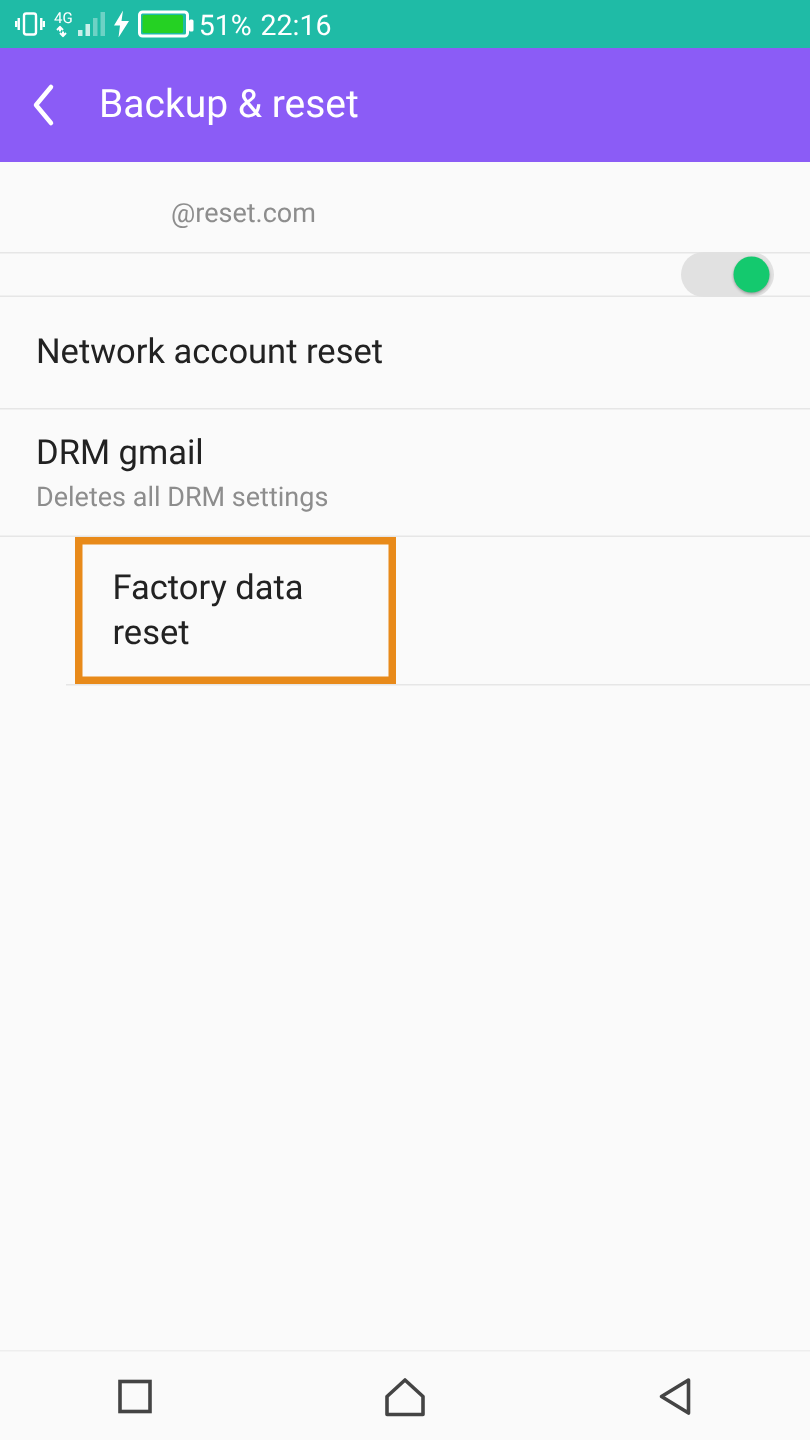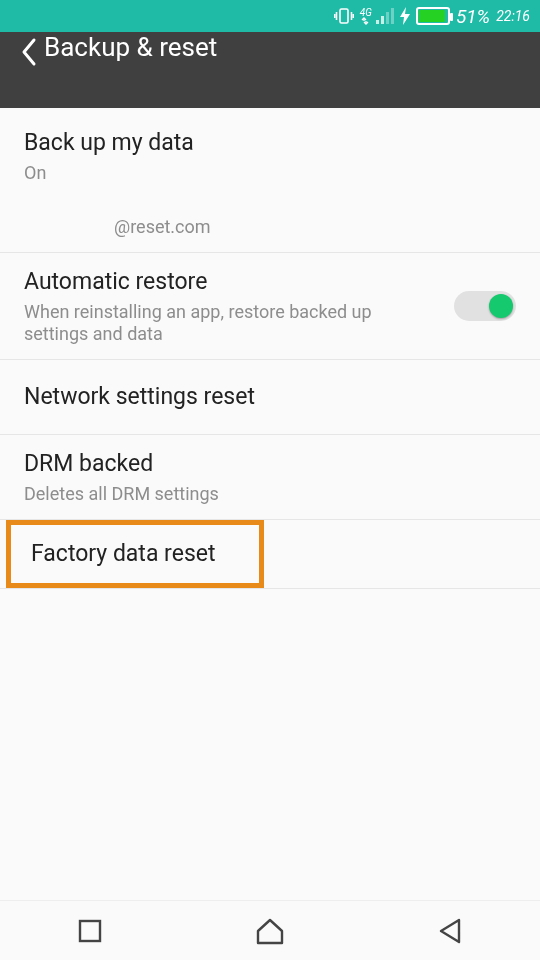--- a/index.html
+++ b/index.html
@@ -5,45 +5,45 @@
   * { box-sizing: border-box; margin: 0; padding: 0; }
   html, body { width: 540px; height: 960px; font-family: -apple-system, Roboto, "Helvetica Neue", Arial, sans-serif; background: #fafafa; }
   .screen { width: 540px; height: 960px; display: flex; flex-direction: column; background: #fafafa; position: relative; }
 
   
   .status-bar {
     height: 32px;
     background: #1fbba6;
     display: flex;
     align-items: center;
-    justify-content: flex-end;
     padding: 0 10px;
     color: #fff;
     font-size: 18px;
     gap: 8px;
-    font-style: italic;
   }
   .status-icons { display: flex; align-items: center; gap: 6px; }
   .vib-icon svg, .sig-icon svg, .bolt-icon svg { display:block; }
   .sig-label { font-size: 11px; line-height: 10px; display:flex; flex-direction:column; align-items:center; justify-content:center; margin-right:-2px; }
   .battery {
     width: 34px; height: 18px; border: 2px solid #fff; border-radius: 3px; position: relative; display:flex; align-items:center;
   }
   .battery::after { content:""; position:absolute; right:-5px; top:4px; width:3px; height:8px; background:#fff; border-radius:1px; }
   .battery-fill { height: 12px; width: 88%; background: #25d123; margin-left:1px; border-radius:1px; }
   .battery-pct { font-size: 19px; }
-  .clock { font-size: 14px; }
+  .clock { font-size: 19px; }
 
   
   .app-bar {
     height: 76px;
-    background: #404040;
+    background: #8b5cf6;
     display: flex;
+    align-items: center;
     padding: 0 14px;
     color: #fff;
+    gap: 22px;
   }
   .back-btn { width: 30px; height: 40px; display:flex; align-items:center; justify-content:center; }
   .back-btn svg { display:block; }
   .app-title { font-size: 26px; font-weight: 400; }
 
   
   .content { flex: 1; padding: 6px 0 0 0; overflow: hidden; }
   .row {
     padding: 14px 24px 14px 24px;
     border-bottom: 1px solid #e6e6e6;
@@ -64,21 +64,21 @@
     position:absolute; right:3px; box-shadow: 0 1px 2px rgba(0,0,0,.3);
   }
 
   .highlight {
     border: 5px solid #e88a1a;
     padding: 14px 20px;
     margin-left: 6px;
     margin-right: 276px;
     border-bottom: 5px solid #e88a1a;
   }
-  .highlight-wrap { border-bottom: 1px solid #e6e6e6; padding-bottom:0; }
+  .highlight-wrap { border-bottom: 1px solid #e6e6e6; padding-bottom:0;margin-left:44px; }
 
   
   .nav-bar {
     height: 60px;
     background: #fafafa;
     border-top: 1px solid #eee;
     display:flex; align-items:center; justify-content: space-around;
   }
   .nav-btn { width: 120px; height:50px; display:flex; align-items:center; justify-content:center; }
   .nav-btn svg { display:block; }
@@ -139,45 +139,37 @@
     <div class="back-btn">
       <svg width="18" height="30" viewBox="0 0 18 30">
           <path d="M14 3 L4 15 L14 27" stroke="#fff" stroke-width="3" fill="none" stroke-linecap="round" stroke-linejoin="round"></path>
         </svg>
     </div>
     <div class="app-title">Backup &amp; reset</div>
   </div>
 
   <div class="content">
 
-    <div class="row no-divider">
-      <div class="row-title">Back up my data</div>
-      <div class="row-sub">On</div>
-    </div>
 
     <div class="row">
       <div class="row-sub" style="padding-left:90px;">@reset.com</div>
     </div>
 
     <div class="row toggle">
-      <div class="row-text">
-        <div class="row-title">Automatic restore</div>
-        <div class="row-sub">When reinstalling an app, restore backed up settings and data</div>
-      </div>
       <div class="toggle-switch">
         <div class="toggle-knob"></div>
       </div>
     </div>
 
     <div class="row" style="padding-top:22px;padding-bottom:22px;">
-      <div class="row-title">Network settings reset</div>
+      <div class="row-title">Network account reset</div>
     </div>
 
     <div class="row">
-      <div class="row-title">DRM backed</div>
+      <div class="row-title">DRM gmail</div>
       <div class="row-sub">Deletes all DRM settings</div>
     </div>
 
     <div class="highlight-wrap">
       <div class="highlight">
         <div class="row-title">Factory data reset</div>
       </div>
     </div>
 
   </div>

